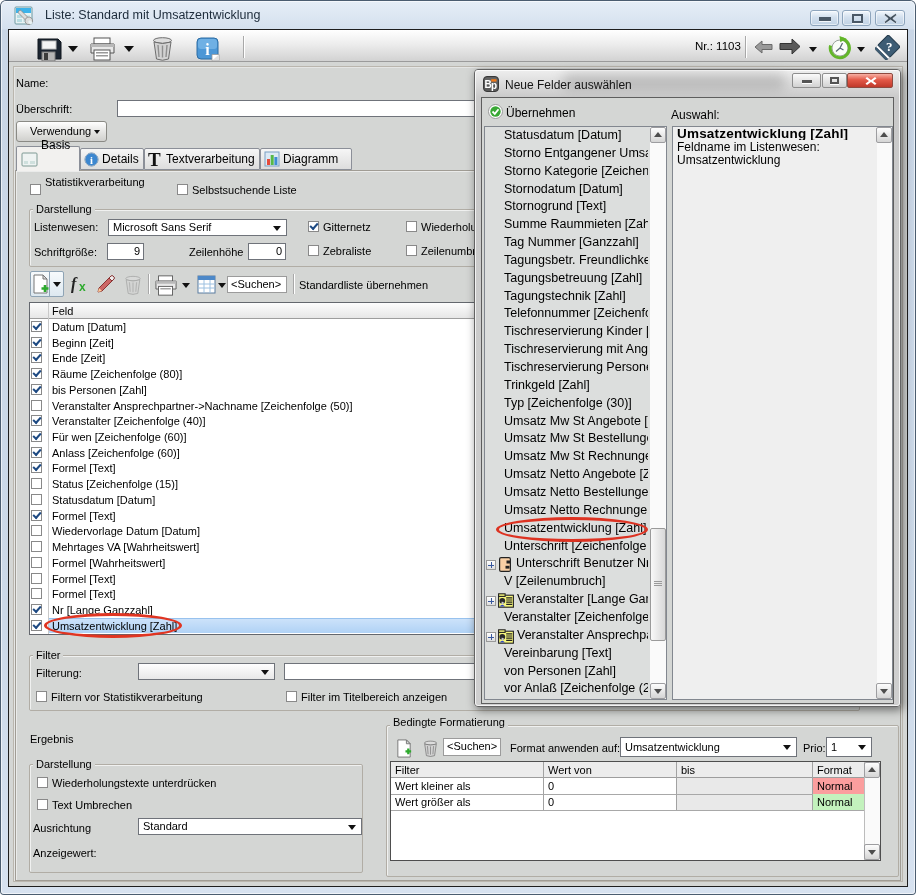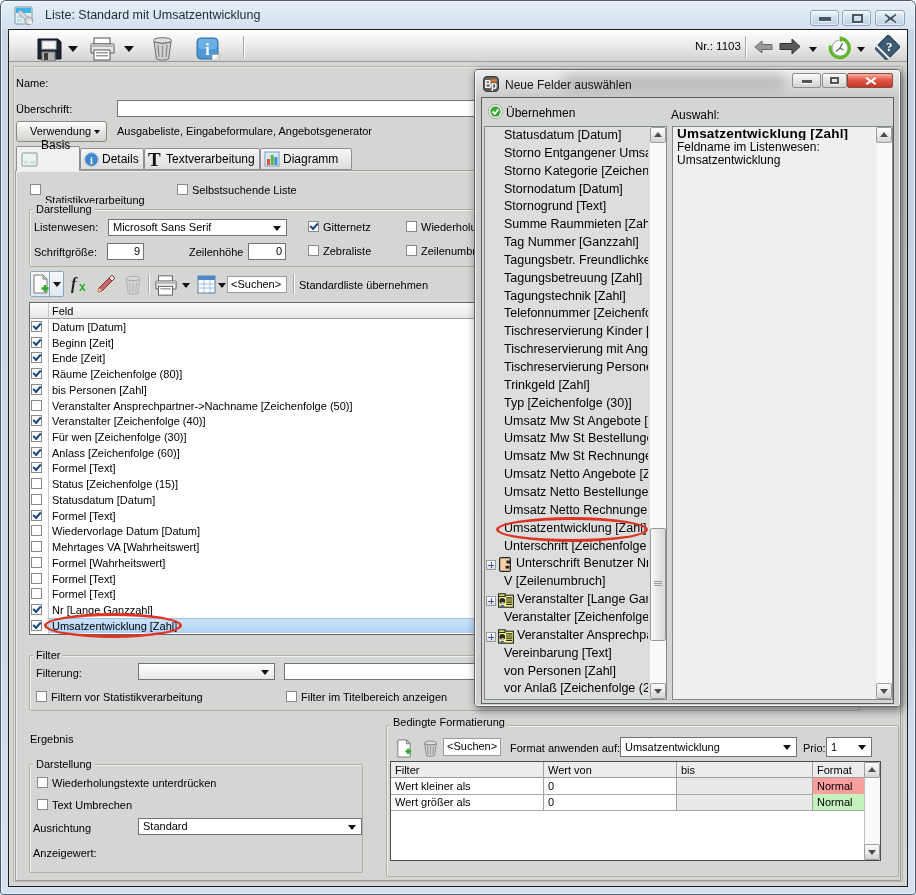--- a/index.html
+++ b/index.html
@@ -108,21 +108,20 @@
 </g>
 </svg>
 <div class="ab" style="left:13px;top:66px;width:890px;height:816px;border:1px solid #bab6ae;box-shadow:inset 1px 1px 0 rgba(255,255,255,.4)"></div>
 
 <div class="lbl" style="left:16px;top:77px">Name:</div>
 <div class="lbl" style="left:16px;top:103px">Überschrift:</div>
 <div class="tb" style="left:117px;top:100px;width:640px;height:17px"></div>
 <div class="ab" style="left:16px;top:121px;width:91px;height:21px;background:linear-gradient(#fff,#e8e8e6 45%,#d0d0cd);border:1px solid #8a8a85;border-radius:3px"></div>
 <div class="lbl" style="left:30px;top:125px">Verwendung</div>
 <div class="ab" style="left:94px;top:130px;width:0;height:0;border-left:3.5px solid transparent;border-right:3.5px solid transparent;border-top:4.5px solid #111"></div>
-<div class="lbl" style="left:117px;top:125px">Ausgabeliste, Eingabeformulare, Angebotsgenerator</div>
 
 <div class="ab" style="left:15px;top:170px;width:886px;height:711px;border:1px solid #a09c94;box-shadow:inset 1px 1px 0 rgba(255,255,255,.5)"></div>
 <div class="ab" style="left:80px;top:148px;width:64px;height:22px;background:linear-gradient(#f6f6f6,#ddd);border:1px solid #8b8f98;border-radius:2px 2px 0 0"></div>
 <div class="ab" style="left:144px;top:148px;width:116px;height:22px;background:linear-gradient(#f6f6f6,#ddd);border:1px solid #8b8f98;border-radius:2px 2px 0 0"></div>
 <div class="ab" style="left:260px;top:148px;width:92px;height:22px;background:linear-gradient(#f6f6f6,#ddd);border:1px solid #8b8f98;border-radius:2px 2px 0 0"></div>
 <div class="ab" style="left:16px;top:146px;width:64px;height:25px;background:#f2f1ef;border:1px solid #8b8f98;border-bottom:none;border-radius:2px 2px 0 0"></div>
 <svg class="ab" style="left:21px;top:152px" width="17" height="15" viewBox="0 0 17 15">
 <rect x="1" y="1" width="15" height="13" rx="1" fill="#eef3f2" stroke="#7e9a94"></rect>
 <rect x="3" y="9" width="4" height="3" fill="#cfe0dd"></rect>
       <rect x="9" y="9" width="5" height="3" fill="#cfe0dd"></rect>
@@ -138,21 +137,21 @@
 <div class="lbl" style="left:166px;top:153px;font-size:12px">Textverarbeitung</div>
 <svg class="ab" style="left:264px;top:151px" width="16" height="16" viewBox="0 0 16 16">
 <rect x="1" y="1" width="14" height="14" fill="#dce9f5" stroke="#7aa0c4"></rect>
 <rect x="3" y="8" width="3" height="6" fill="#e54b3c"></rect>
       <rect x="6.7" y="4" width="3" height="10" fill="#57b947"></rect>
       <rect x="10.4" y="6" width="3" height="8" fill="#3d8ed2"></rect>
 </svg>
 <div class="lbl" style="left:283px;top:153px;font-size:12px">Diagramm</div>
 
 <div class="cb" style="left:30px;top:184px"></div>
-    <div class="lbl" style="left:45px;top:194px">Statistikverarbeitung</div>
+    <div class="lbl" style="left:45px;top:176px">Statistikverarbeitung</div>
 <div class="cb" style="left:177px;top:184px"></div>
     <div class="lbl" style="left:192px;top:184px">Selbstsuchende Liste</div>
 <div class="gb" style="left:29px;top:209px;width:831px;height:58px"></div>
 <div class="gl" style="left:33px;top:203px">Darstellung</div>
 <div class="lbl" style="left:34px;top:221px">Listenwesen:</div>
 <div class="combo" style="left:108px;top:219px;width:179px;height:17px">
       <b>Microsoft Sans Serif</b>
       <span class="car" style="top:6px"></span>
     </div>
 <div class="cb ck" style="left:308px;top:221px"></div>
@@ -218,21 +217,21 @@
 <div class="lbl" style="left:52px;top:352px">Ende [Zeit]</div>
 <div class="cb ck" style="left:31px;top:368px"></div>
 <div class="lbl" style="left:52px;top:368px">Räume [Zeichenfolge (80)]</div>
 <div class="cb ck" style="left:31px;top:384px"></div>
 <div class="lbl" style="left:52px;top:384px">bis Personen [Zahl]</div>
 <div class="cb" style="left:31px;top:400px"></div>
 <div class="lbl" style="left:52px;top:400px">Veranstalter Ansprechpartner-&gt;Nachname [Zeichenfolge (50)]</div>
 <div class="cb ck" style="left:31px;top:415px"></div>
 <div class="lbl" style="left:52px;top:415px">Veranstalter [Zeichenfolge (40)]</div>
 <div class="cb ck" style="left:31px;top:431px"></div>
-<div class="lbl" style="left:52px;top:431px">Für wen [Zeichenfolge (30)]</div>
+<div class="lbl" style="left:52px;top:431px">Für wen [Zeichenfolge (60)]</div>
 <div class="cb ck" style="left:31px;top:447px"></div>
 <div class="lbl" style="left:52px;top:447px">Anlass [Zeichenfolge (60)]</div>
 <div class="cb ck" style="left:31px;top:462px"></div>
 <div class="lbl" style="left:52px;top:462px">Formel [Text]</div>
 <div class="cb" style="left:31px;top:478px"></div>
 <div class="lbl" style="left:52px;top:478px">Status [Zeichenfolge (15)]</div>
 <div class="cb" style="left:31px;top:494px"></div>
 <div class="lbl" style="left:52px;top:494px">Statusdatum [Datum]</div>
 <div class="cb ck" style="left:31px;top:510px"></div>
 <div class="lbl" style="left:52px;top:510px">Formel [Text]</div>

